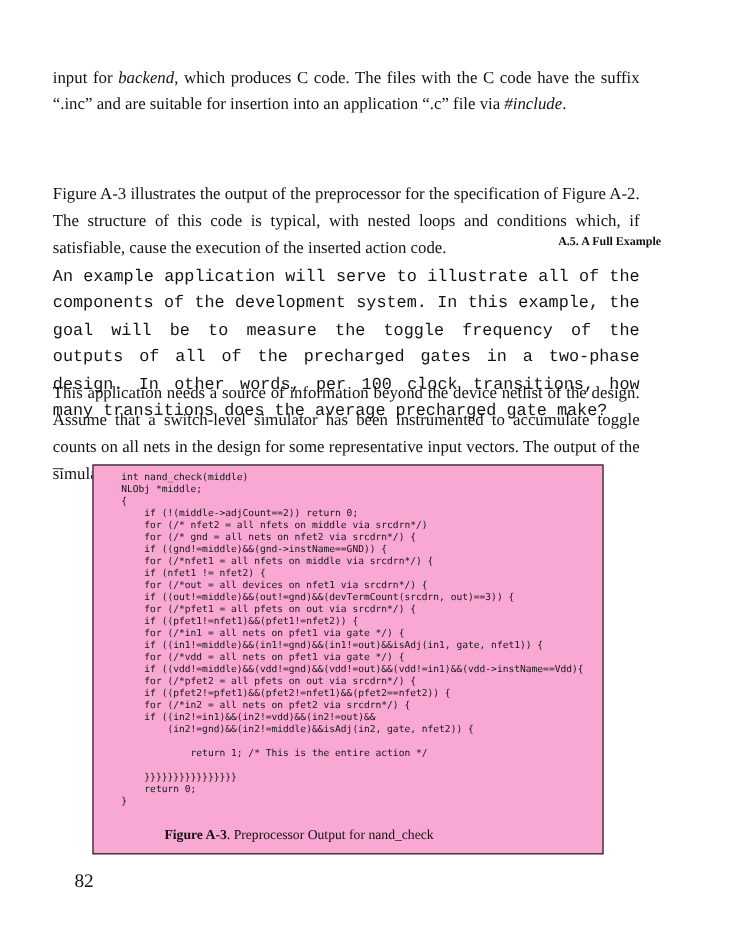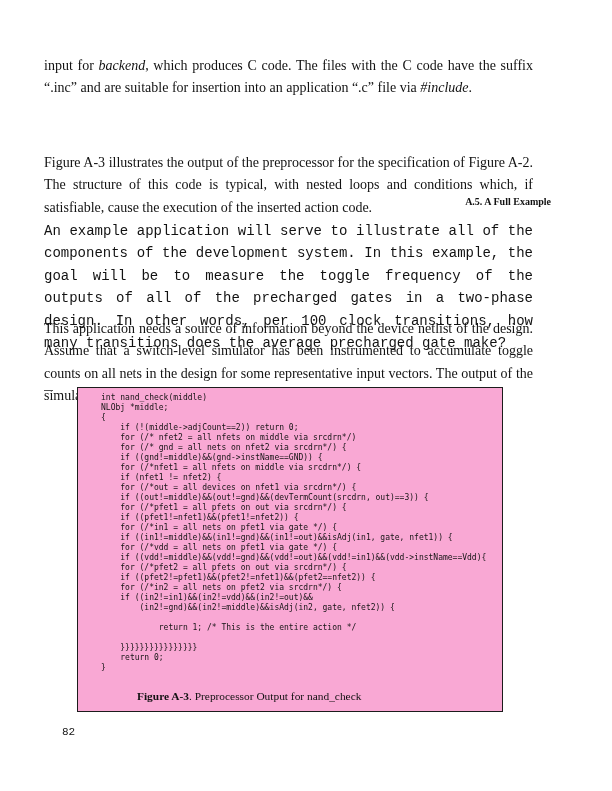--- a/index.html
+++ b/index.html
@@ -65,22 +65,21 @@
     bottom: 9px;
     font-size: 11.4px;
     color: #121212;
     margin-left: 36px;
   }
   .caption .bold { font-weight: bold; }
   .page-number {
     position: absolute;
     left: 62px;
     top: 726px;
-    font-size: 11px;
-    font-family: Liberation Mono, monospace;
+    font-size: 16px;
   }
 </style>
 </head>
 <body>
 
 <div class="page">
 
   <div class="para" style="top:55px;">
     <span>input for </span><span class="italic">backend</span><span>, which produces C code. The files with the C code have the suffix “.inc” and are suitable for insertion into an application “.c” file via </span><span class="italic">#include</span><span>.</span>
   </div>

